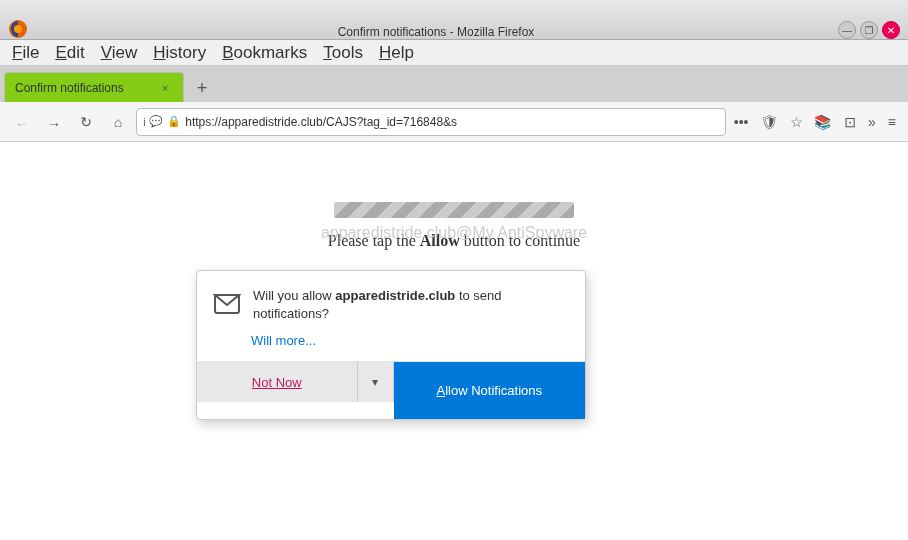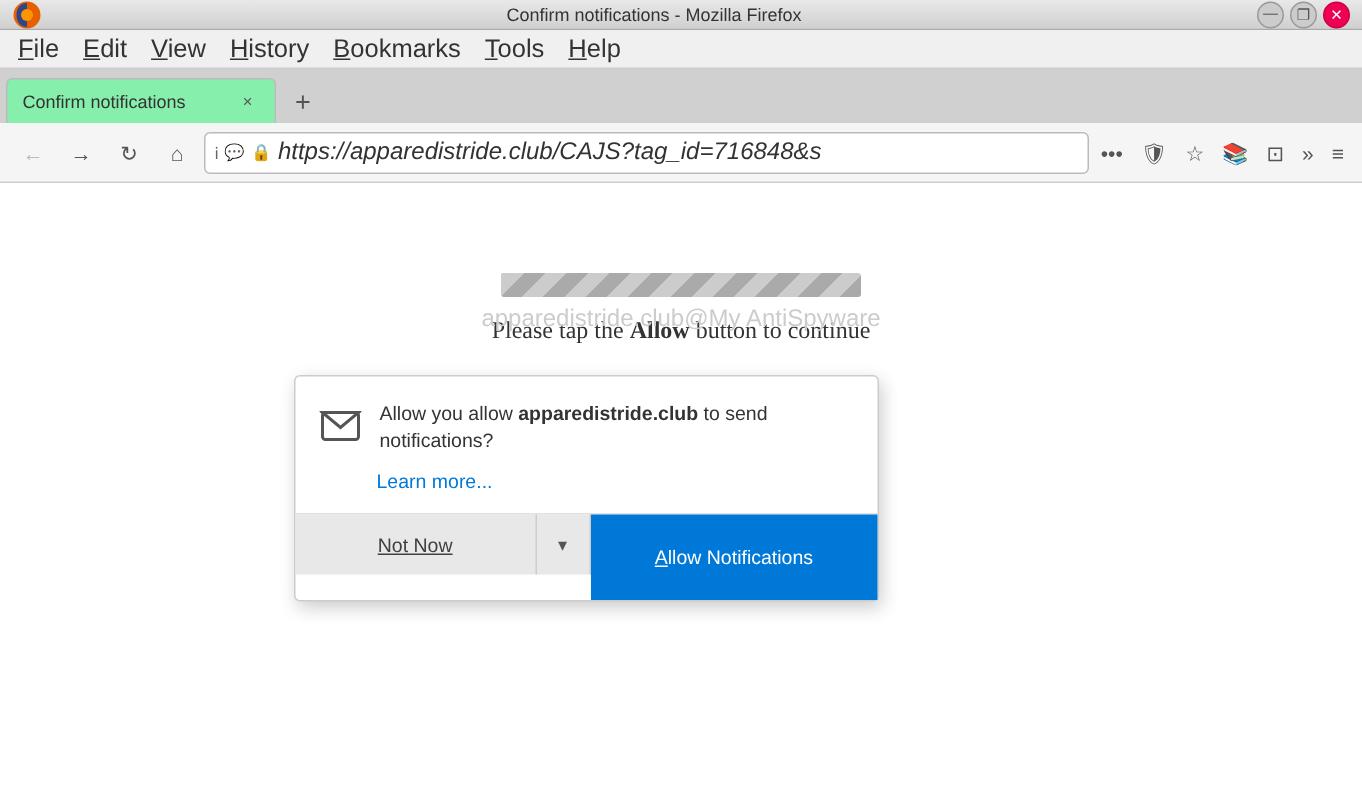--- a/index.html
+++ b/index.html
@@ -1,23 +1,23 @@
 <!DOCTYPE html>
 <html><head>
   <meta charset="utf-8">
   <style>
     * { margin: 0; padding: 0; box-sizing: border-box; }
     body { font-family: 'Arial', sans-serif; width: 908px; height: 540px; overflow: hidden; background: #fff; }
 
     
     .titlebar {
       background: linear-gradient(to bottom, #e8e8e8, #d0d0d0);
-      height: 20px;
-      display: flex;
-      align-items: center;
+      height: 40px;
+      display: flex;
+      align-items: flex-end;
       justify-content: space-between;
       padding: 0 8px;
       border-bottom: 1px solid #aaa;
     }
     .titlebar-left { display: flex; align-items: center; }
     .firefox-icon { width: 20px; height: 20px; margin-right: 6px; }
     .titlebar-title { font-size: 12px; color: #333; flex: 1; text-align: center; }
     .titlebar-controls { display: flex; gap: 4px; }
     .titlebar-btn {
       width: 18px; height: 18px; border-radius: 50%;
@@ -45,21 +45,21 @@
 
     
     .tabbar {
       background: #d0d0d0;
       height: 36px;
       display: flex;
       align-items: flex-end;
       padding: 0 4px;
     }
     .tab {
-      background: #86efac;
+      background: #84cc16;
       border: 1px solid #bbb;
       border-bottom: none;
       border-radius: 4px 4px 0 0;
       height: 30px;
       display: flex;
       align-items: center;
       padding: 0 10px;
       font-size: 12px;
       color: #333;
       min-width: 180px;
@@ -104,21 +104,21 @@
       background: #fff;
       display: flex;
       align-items: center;
       padding: 0 6px;
       font-size: 12px;
       color: #333;
       position: relative;
     }
     .address-icons { display: flex; align-items: center; gap: 4px; margin-right: 4px; }
     .address-icon { font-size: 11px; color: #666; cursor: pointer; }
-    .address-text { flex: 1; overflow: hidden; white-space: nowrap; text-overflow: ellipsis; font-size: 16px; font-style: italic; }
+    .address-text { flex: 1; overflow: hidden; white-space: nowrap; text-overflow: ellipsis; font-size: 12px; }
     .toolbar-right { display: flex; align-items: center; gap: 4px; }
     .toolbar-icon { font-size: 14px; color: #555; cursor: pointer; padding: 2px 4px; }
 
     
     .notification-popup {
       position: absolute;
       top: 128px;
       left: 196px;
       width: 390px;
       background: #fff;
@@ -146,21 +146,21 @@
       display: flex;
       border-top: 1px solid #e0e0e0;
     }
     .btn-not-now {
       flex: 1;
       height: 40px;
       background: #e8e8e8;
       border: none;
       border-right: 1px solid #ccc;
       font-size: 13px;
-      color: #404040;
+      color: #be185d;
       cursor: pointer;
       display: flex;
       align-items: center;
       justify-content: center;
     }
     .btn-not-now-text { text-decoration: underline; }
     .btn-dropdown {
       width: 36px;
       height: 40px;
       background: #e8e8e8;
@@ -287,25 +287,25 @@
 
   <div class="notification-popup">
     <div class="popup-header">
       <div class="popup-icon">
         <svg width="28" height="28" viewBox="0 0 28 28">
           <rect x="2" y="6" width="24" height="18" rx="2" fill="none" stroke="#555" stroke-width="2"></rect>
           <polygon points="2,6 14,16 26,6" fill="none" stroke="#555" stroke-width="2"></polygon>
         </svg>
       </div>
       <div class="popup-text">
-        <span>Allow you allow </span><strong>apparedistride.club</strong><span> to send notifications?</span>
+        <span>Will you allow </span><strong>apparedistride.club</strong><span> to send notifications?</span>
       </div>
     </div>
     <div class="popup-learn-more">
-      <a>Learn more...</a>
+      <a>Will more...</a>
     </div>
     <div class="popup-actions">
       <button class="btn-not-now">
         <span class="btn-not-now-text">Not Now</span>
       </button>
       <button class="btn-dropdown">
         <span>▾</span>
       </button>
       <button class="btn-allow">
         <span><u>A</u>llow Notifications</span>

